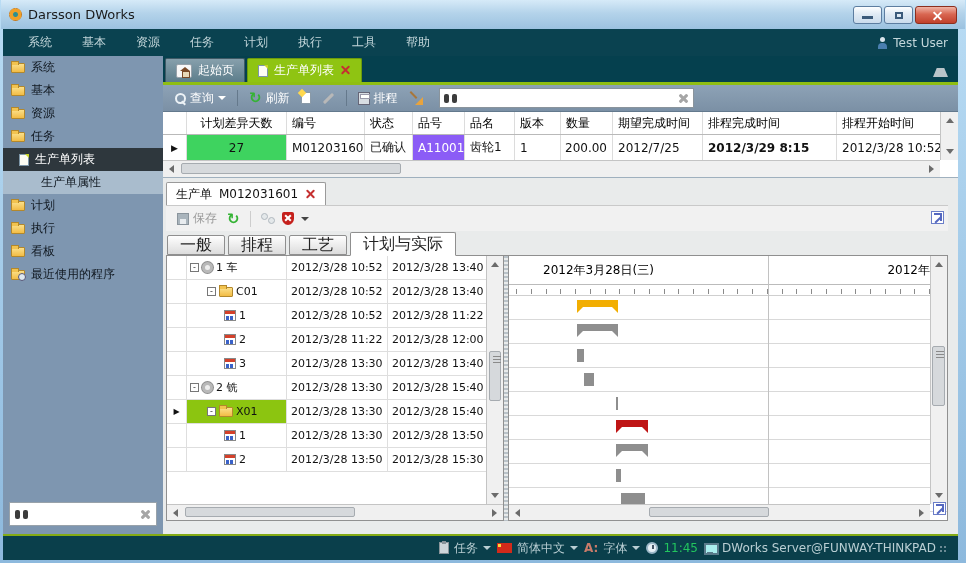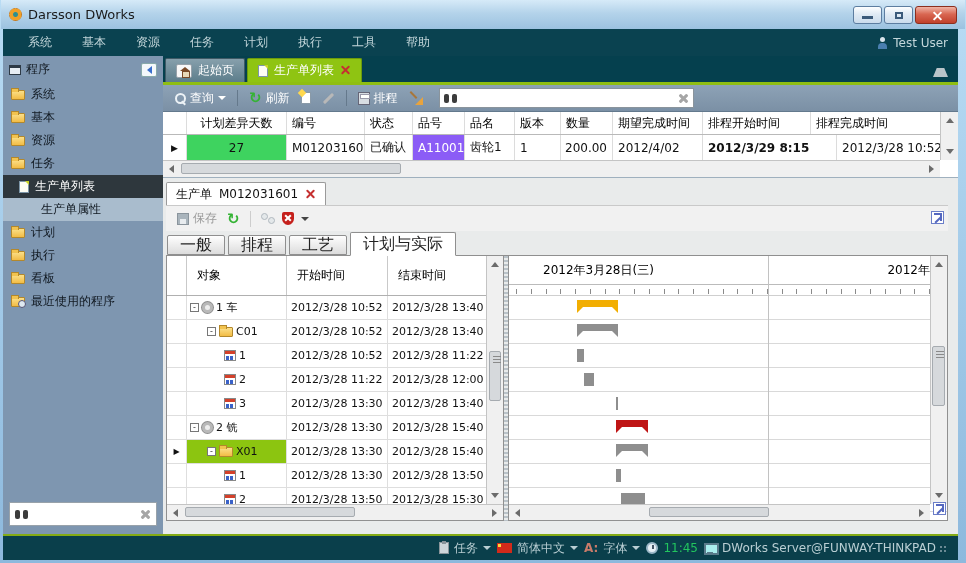--- a/index.html
+++ b/index.html
@@ -239,27 +239,20 @@
           <span class="menu-item" data-name="menu-item-7">帮助</span>
         </span>
       <span class="userbox" data-name="user-box">
         <span class="ico ico-person" data-name="user-icon"></span>
         <span data-name="user-name">Test User</span>
       </span>
     </div>
 
     <div class="body">
       <div class="sidebar" data-name="sidebar">
-        <div class="side-head" data-name="sidebar-header">
-          <span class="ico ico-appwin" data-name="programs-icon"></span>
-          <span data-name="sidebar-title">程序</span>
-          <span class="collapse-btn" data-name="sidebar-collapse-button">
-              <i data-name="chevron-left-icon"></i>
-            </span>
-        </div>
         <div id="side-items">
             <div class="side-item lvl0" data-name="sidebar-item-0">
               <span class="ico ico-folder" data-name="folder-icon"></span>
               <span class="side-label" data-name="sidebar-item-label">系统</span>
             </div>
             <div class="side-item lvl0" data-name="sidebar-item-1">
               <span class="ico ico-folder" data-name="folder-icon"></span>
               <span class="side-label" data-name="sidebar-item-label">基本</span>
             </div>
             <div class="side-item lvl0" data-name="sidebar-item-2">
@@ -354,35 +347,35 @@
             <div class="gmark" data-name="row-marker-header"></div>
             <span id="grid-head" style="display:flex;">
                 <div class="gcell ghead" data-name="grid-col-0" style="width: 100px; font-family: Liberation Mono, monospace;">计划差异天数</div>
                 <div class="gcell" data-name="grid-col-1" style="width: 78px; color: rgb(0, 0, 0);">编号</div>
                 <div class="gcell" data-name="grid-col-2" style="width: 48px; color: #000000;">状态</div>
                 <div class="gcell" data-name="grid-col-3" style="width: 52px; color: rgb(0, 0, 0);">品号</div>
                 <div class="gcell" data-name="grid-col-4" style="width: 50px; color: rgb(0, 0, 0);">品名</div>
                 <div class="gcell" data-name="grid-col-5" style="width: 46px; color: rgb(0, 0, 0);">版本</div>
                 <div class="gcell" data-name="grid-col-6" style="width: 52px; color: rgb(0, 0, 0);">数量</div>
                 <div class="gcell" data-name="grid-col-7" style="width: 90px; color: rgb(0, 0, 0);">期望完成时间</div>
+                <div class="gcell" data-name="grid-col-8" style="width: 134px; color: rgb(0, 0, 0);">排程完成时间</div>
                 <div class="gcell" data-name="grid-col-9" style="width: 108px; color: rgb(0, 0, 0);">排程开始时间</div>
-                <div class="gcell" data-name="grid-col-8" style="width: 134px; color: rgb(0, 0, 0);">排程完成时间</div>
               </span>
           </div>
           <div data-name="orders-grid-row">
             <div class="gmark" data-name="row-marker">▶</div>
             <span id="grid-row" style="display:flex;">
                 <div class="gcell cell-green" data-name="grid-cell-0" style="width: 100px; justify-content: center; background: rgb(62, 211, 95);">27</div>
                 <div class="gcell" data-name="grid-cell-1" style="width: 78px; justify-content: flex-start;">M012031601</div>
                 <div class="gcell" data-name="grid-cell-2" style="width: 48px; justify-content: flex-start;">已确认</div>
                 <div class="gcell cell-olive" data-name="grid-cell-3" style="width: 52px; justify-content: flex-start; background: #8b5cf6;">A11001</div>
                 <div class="gcell" data-name="grid-cell-4" style="width: 50px; justify-content: flex-start;">齿轮1</div>
                 <div class="gcell" data-name="grid-cell-5" style="width: 46px; justify-content: flex-start;">1</div>
                 <div class="gcell" data-name="grid-cell-6" style="width: 52px; justify-content: flex-end;">200.00</div>
-                <div class="gcell" data-name="grid-cell-7" style="width: 90px; justify-content: flex-start;">2012/4/02</div>
+                <div class="gcell" data-name="grid-cell-7" style="width: 90px; justify-content: flex-start;">2012/7/25</div>
                 <div class="gcell" data-name="grid-cell-8" style="width: 134px; justify-content: flex-start; font-weight: bold;">2012/3/29 8:15</div>
                 <div class="gcell" data-name="grid-cell-9" style="width: 108px; justify-content: flex-start;">2012/3/28 10:52</div>
               </span>
           </div>
           <div class="grid-vscroll" data-name="grid-vertical-scrollbar">
             <span class="sb-btn" style="left:1px;top:1px;" data-name="scroll-up-icon">
                 <i class="tri-up"></i>
               </span>
             <span class="sb-btn" style="left:1px;bottom:1px;" data-name="scroll-down-icon">
                 <i class="tri-down"></i>
@@ -421,26 +414,20 @@
           </div>
           <div class="innertabs" id="inner-tabs" data-name="doc-tabs">
               <div class="itab" data-name="doc-tab-0">一般</div>
               <div class="itab" data-name="doc-tab-1">排程</div>
               <div class="itab" data-name="doc-tab-2">工艺</div>
               <div class="itab active" data-name="doc-tab-3">计划与实际</div>
             </div>
 
           <div class="panes">
             <div class="plan-pane" data-name="plan-table">
-              <div class="plan-head" data-name="plan-table-header">
-                <div class="ph-cell" style="width:20px;padding-left:0;"></div>
-                <div class="ph-cell" style="width:100px;" data-name="col-object">对象</div>
-                <div class="ph-cell" style="width:101px;" data-name="col-start">开始时间</div>
-                <div class="ph-cell" style="width:100px;border-right:none;" data-name="col-end">结束时间</div>
-              </div>
               <div id="plan-rows">
                   <div class="prow" data-name="plan-row-0">
                     <div class="pcell pmark" data-name="row-marker"></div>
                     <div class="pcell pobj" data-name="plan-object-cell" style="padding-left: 3px;">
                       <span class="expander" data-name="collapse-expander-icon">-</span>
                       <span class="ico ico-gear" data-name="gear-icon"></span>
                       <span class="plabel" data-name="plan-object-label">1 车</span>
                     </div>
                     <div class="pcell ptime" data-name="plan-start-cell">2012/3/28 10:52</div>
                     <div class="pcell ptime" data-name="plan-end-cell">2012/3/28 13:40</div>

